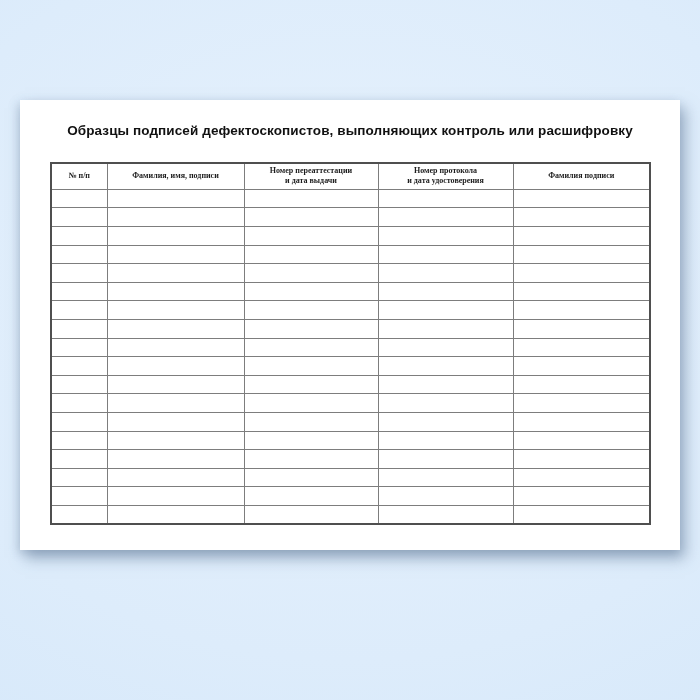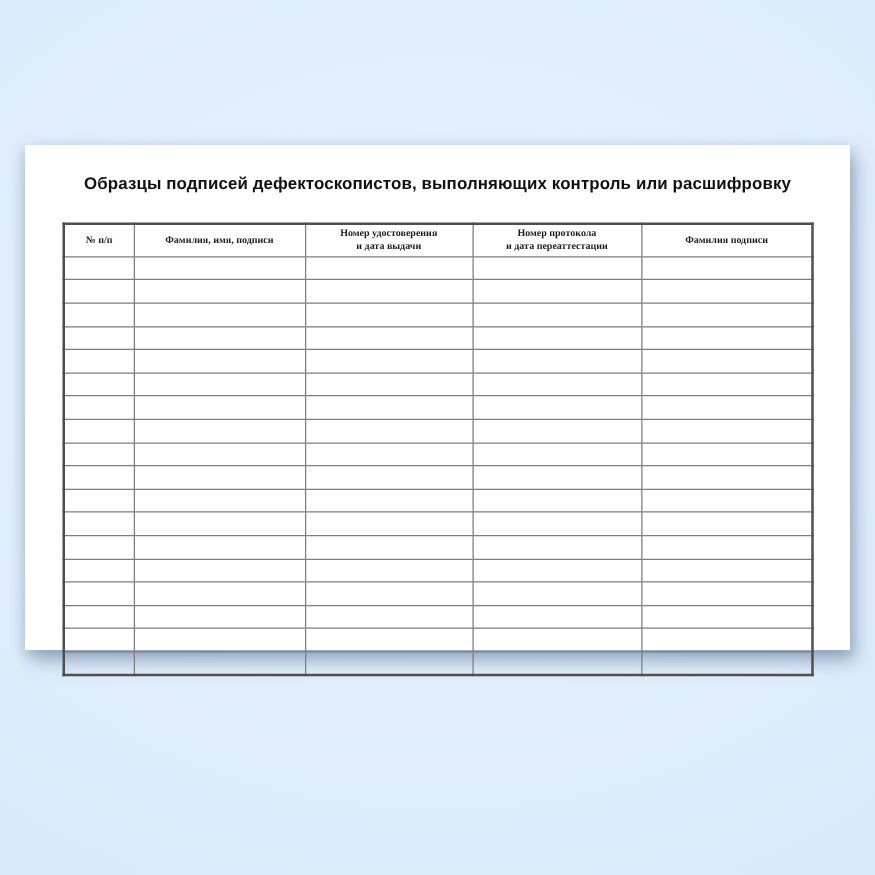--- a/index.html
+++ b/index.html
@@ -22,23 +22,23 @@
     width: 700px;
     height: 700px;
     background: radial-gradient(ellipse 120% 95% at 50% 42%,
                 var(--bg-center) 0%,
                 #ddecfb 55%,
                 var(--bg-edge) 100%);
   }
   .paper {
     position: absolute;
     left: 20px;
-    top: 116px;
+    top: 100px;
     width: 660px;
-    height: 404px;
+    height: 450px;
     background: var(--paper);
     box-shadow: 5px 8px 14px rgba(92, 118, 150, 0.55),
                 -2px 3px 9px rgba(110, 135, 165, 0.28);
   }
   .doc-title {
     position: absolute;
     top: 23px;
     left: 0;
     width: 100%;
     text-align: center;
@@ -90,24 +90,24 @@
           <col style="width: 56px;">
           <col style="width: 137px;">
           <col style="width: 134px;">
           <col style="width: 135px;">
           <col style="width: 137px;">
         </colgroup>
       <thead>
         <tr>
           <th>№ п/п</th>
           <th>Фамилия, имя, подписи</th>
-          <th>Номер удостоверения
+          <th>Номер переаттестации
 и дата выдачи</th>
           <th>Номер протокола
-и дата переаттестации</th>
+и дата удостоверения</th>
           <th>Фамилия подписи</th>
         </tr>
       </thead>
       <tbody>
           <tr>
             <td></td>
             <td></td>
             <td></td>
             <td></td>
             <td></td>

